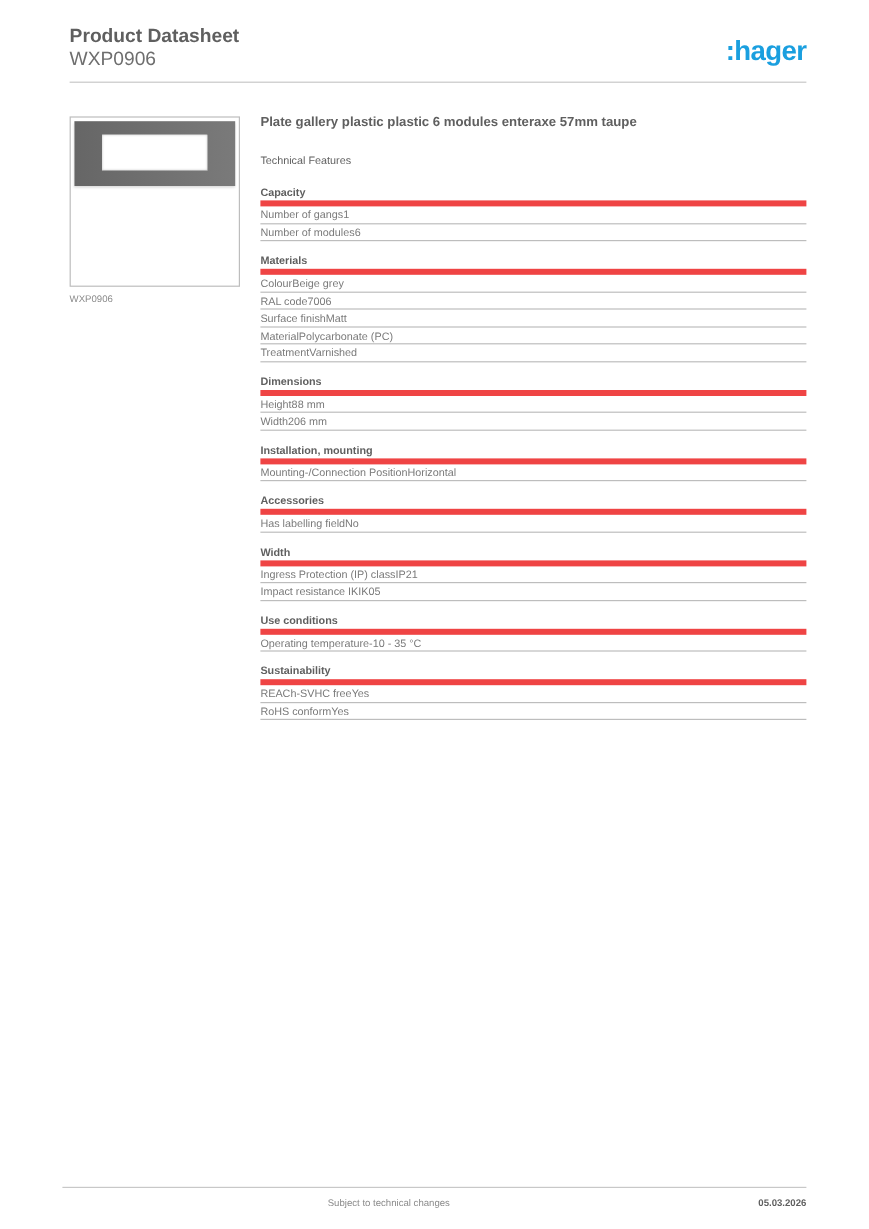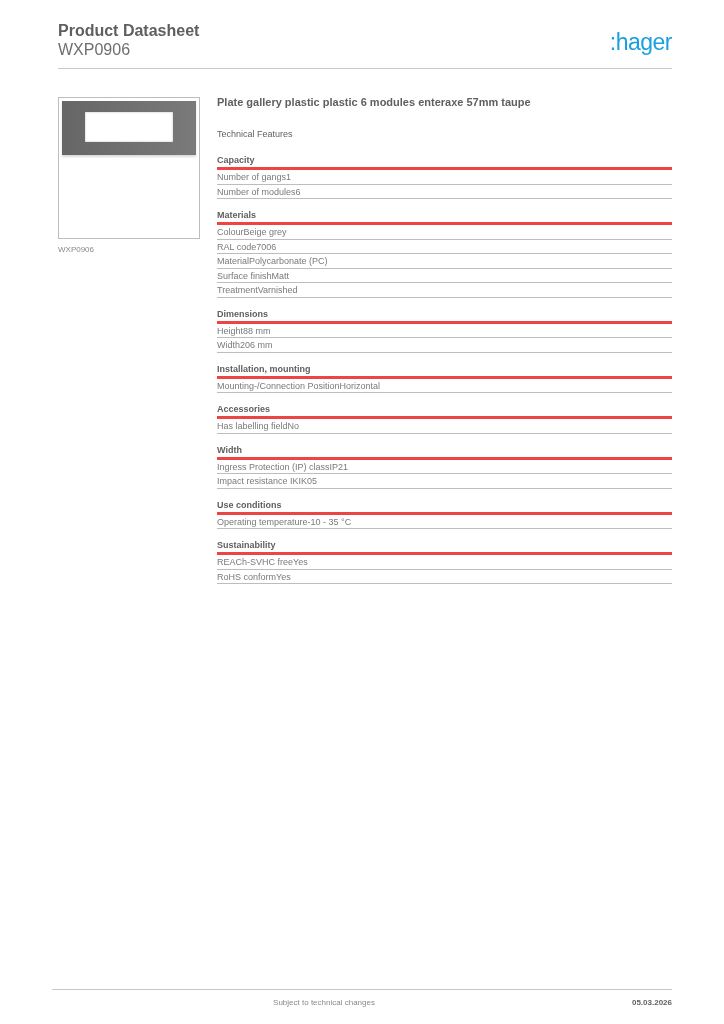--- a/index.html
+++ b/index.html
@@ -1,33 +1,33 @@
 <!DOCTYPE html>
 <html><head>
 <meta charset="utf-8">
 <style>
   html, body { margin: 0; padding: 0; background: #ffffff; }
   body { width: 724px; height: 1024px; position: relative; font-family: "Liberation Sans", sans-serif; color: #6b6b6b; overflow: hidden; }
 
   .header { position: absolute; left: 58px; top: 21px; width: 614px; }
   .doc-title { font-size: 16px; font-weight: bold; color: #5f5f5f; line-height: 19px; }
   .doc-code { font-size: 16px; color: #6e6e6e; line-height: 19px; }
-  .logo { position: absolute; right: 0; top: 8px; font-size: 23px; font-weight: normal; color: #1a9fdf; letter-spacing: -0.5px; }
+  .logo { position: absolute; right: 0; top: 8px; font-size: 23px; font-weight: bold; color: #1a9fdf; letter-spacing: -0.5px; }
   .header-rule { position: absolute; left: 58px; top: 68px; width: 614px; height: 1px; background: #c8c8c8; }
 
   .product-image { position: absolute; left: 58px; top: 97px; width: 142px; height: 142px; border: 1px solid #bdbdbd; box-sizing: border-box; background: #fff; }
   .plate { position: absolute; left: 3px; top: 3px; width: 134px; height: 54px; background: linear-gradient(90deg, #666 0%, #7a7a7a 100%); box-shadow: 0 2px 2px rgba(0,0,0,0.15); }
   .plate-window { position: absolute; left: 23px; top: 11px; width: 88px; height: 30px; background: #fff; box-shadow: inset 0 0 2px rgba(0,0,0,0.3); }
   .image-caption { position: absolute; left: 58px; top: 245px; font-size: 8px; color: #8a8a8a; }
 
   .content { position: absolute; left: 217px; top: 96px; width: 455px; }
   .product-desc { font-size: 11px; font-weight: bold; color: #5f5f5f; height: 33px; }
   .tech-title { font-size: 9px; font-weight: normal; color: #5f5f5f; height: 25px; }
   .section { margin-bottom: 10px; }
-  .section-title { font-size: 9px; font-weight: bold; color: #5f5f5f; line-height: 12px; height: 12px; border-bottom: 3px solid #ef4444; padding-bottom: 1px; }
+  .section-title { font-size: 9px; font-weight: bold; color: #5f5f5f; line-height: 12px; height: 12px; border-bottom: 5px solid #ef4444; padding-bottom: 1px; }
   .row { display: flex; justify-content: flex-start; font-size: 9px; color: #7a7a7a; height: 13.5px; line-height: 14px; border-bottom: 1px solid #bdbdbd; }
   .row span { display: block; }
 
   .footer-rule { position: absolute; left: 52px; top: 989px; width: 620px; height: 1px; background: #c8c8c8; }
   .footer-note { position: absolute; left: 0; width: 648px; top: 998px; text-align: center; font-size: 8px; color: #8a8a8a; }
   .footer-date { position: absolute; right: 52px; top: 998px; font-size: 8px; font-weight: bold; color: #5f5f5f; padding-left: 36px; }
 </style>
 </head>
 <body>
 
@@ -64,26 +64,26 @@
         <div class="section-title">Materials</div>
         <div class="row">
           <span>Colour</span>
           <span>Beige grey</span>
         </div>
         <div class="row">
           <span>RAL code</span>
           <span>7006</span>
         </div>
         <div class="row">
+          <span>Surface finish</span>
+          <span>Matt</span>
+        </div>
+        <div class="row">
           <span>Material</span>
           <span>Polycarbonate (PC)</span>
-        </div>
-        <div class="row">
-          <span>Surface finish</span>
-          <span>Matt</span>
         </div>
         <div class="row">
           <span>Treatment</span>
           <span>Varnished</span>
         </div>
       </div>
       <div class="section">
         <div class="section-title">Dimensions</div>
         <div class="row">
           <span>Height</span>

